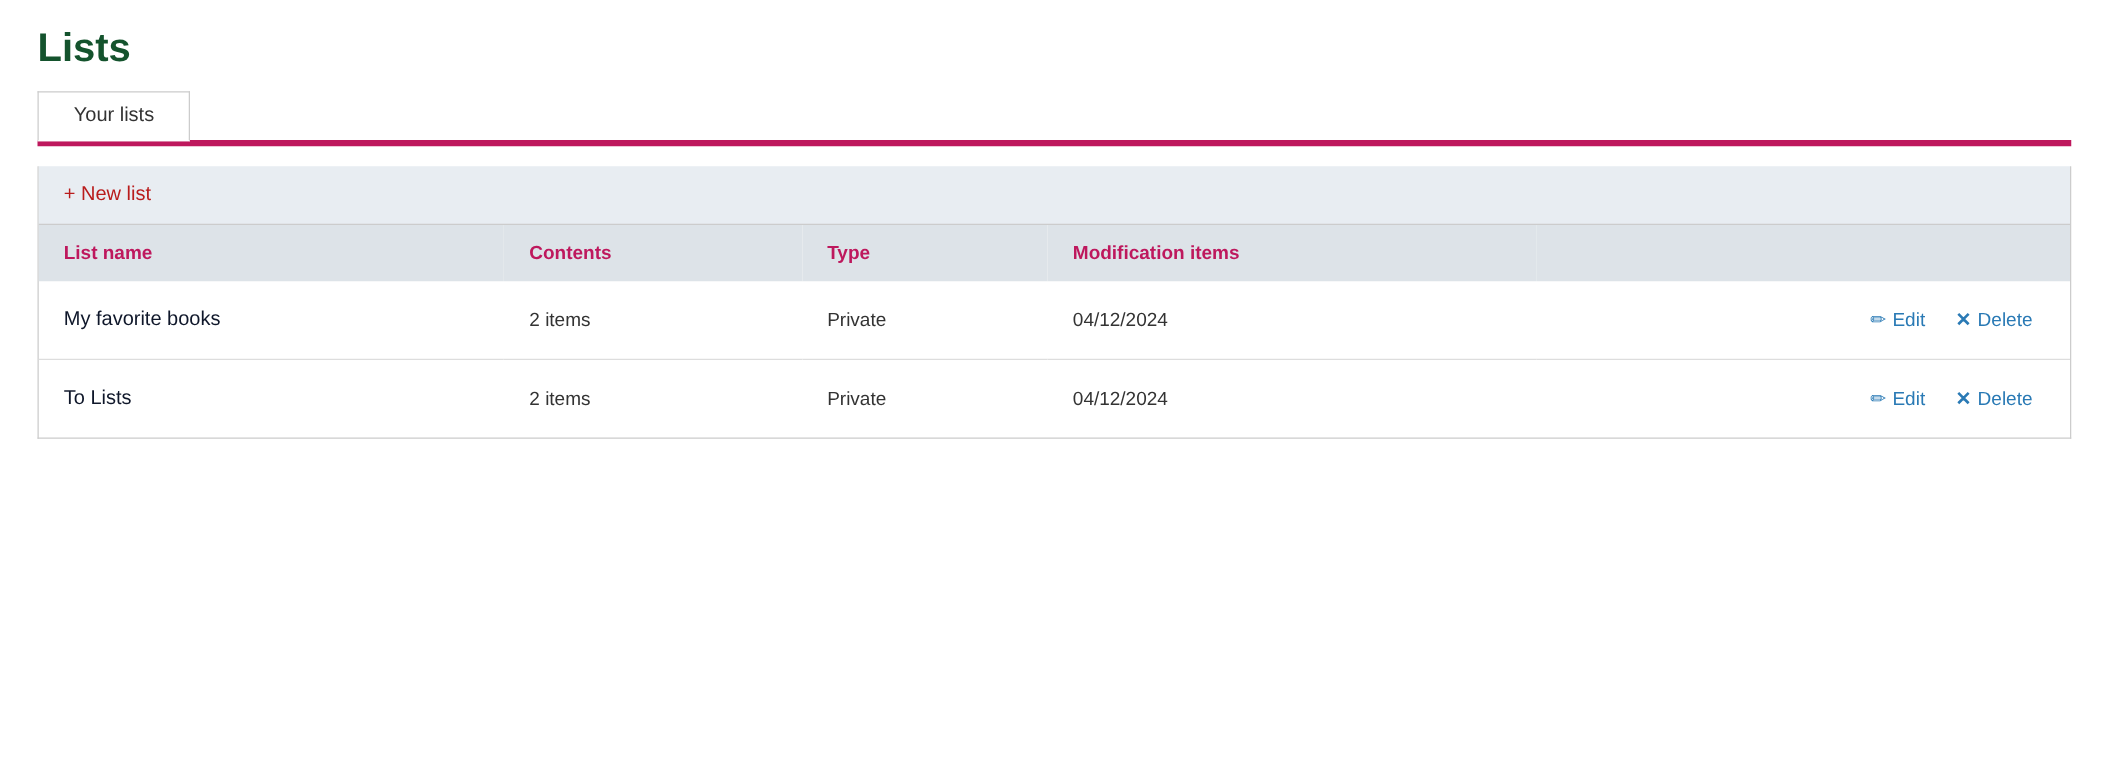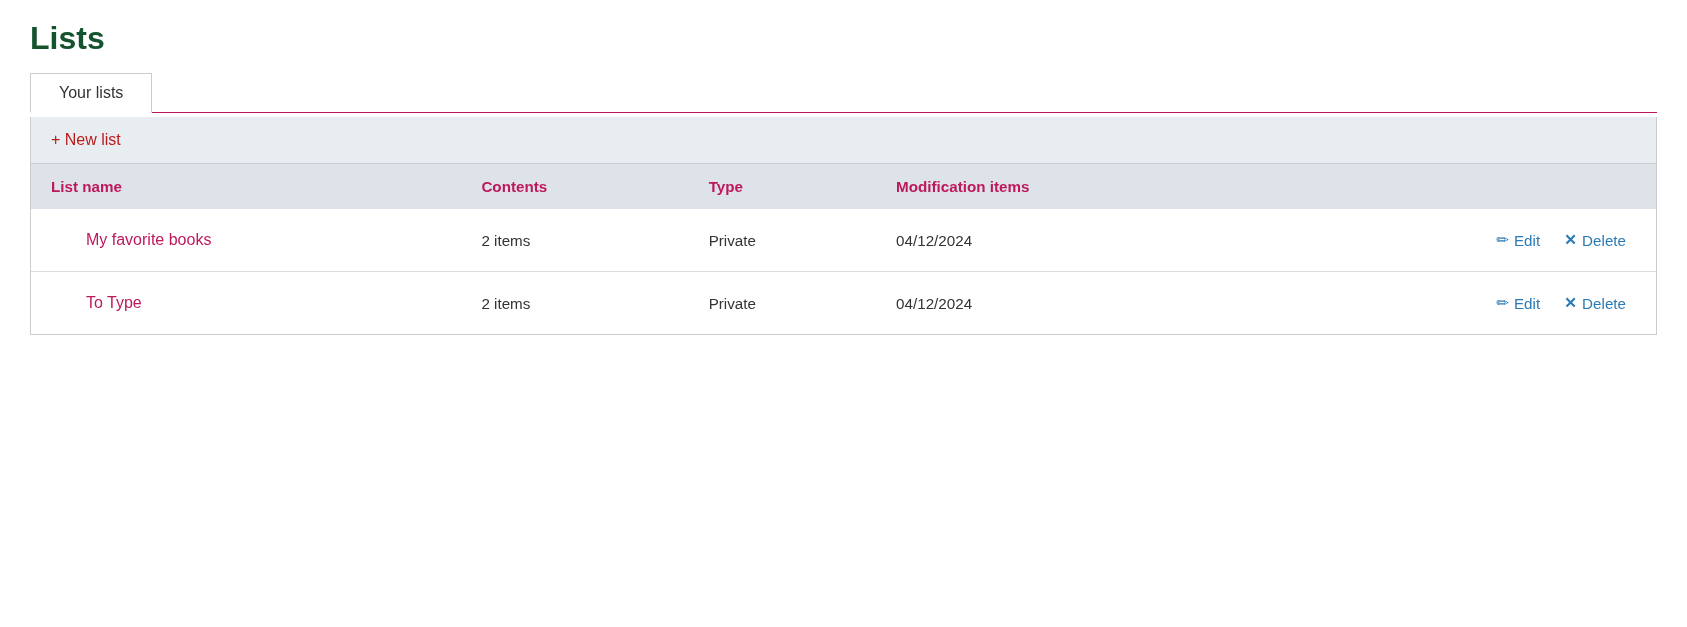--- a/index.html
+++ b/index.html
@@ -12,22 +12,22 @@
       min-height: 627px;
     }
     h1 {
       font-size: 2rem;
       font-weight: bold;
       color: #14532d;
       margin-bottom: 16px;
     }
     .tabs {
       display: flex;
-      border-bottom: 1px solid #be185d;
-      margin-bottom: 4px;
+      border-bottom: 5px solid #be185d;
+      margin-bottom: 16px;
     }
     .tab {
       padding: 10px 28px;
       font-size: 1rem;
       cursor: pointer;
       border: 1px solid transparent;
       border-bottom: none;
       background: transparent;
       color: #333;
     }
@@ -85,24 +85,23 @@
     .table tbody tr:last-child {
       border-bottom: none;
     }
     .table tbody td {
       padding: 18px 20px;
       font-size: 0.95rem;
       color: #333;
       vertical-align: middle;
     }
     .list-name-link {
-      color: #be185d;
+      color: #0f172a;
       text-decoration: none;
       font-size: 1rem;
-      margin-left: 35px;
     }
     .action-cell {
       text-align: right;
       white-space: nowrap;
     }
     .action-btn {
       background: none;
       border: none;
       color: #2a7ab5;
       font-size: 0.95rem;
@@ -151,21 +150,21 @@
         <span>Edit</span>
       </button>
       <button class="action-btn">
         <span style="color:#2a7ab5; font-weight:bold;">✕</span>
         <span>Delete</span>
       </button>
     </td>
   </tr>
         <tr>
     <td>
-      <a href="#" class="list-name-link">To Type</a>
+      <a href="#" class="list-name-link">To Lists</a>
     </td>
     <td>2 items</td>
     <td>Private</td>
     <td>04/12/2024</td>
     <td class="action-cell">
       <button class="action-btn">
         <span style="color:#2a7ab5;">✏</span>
         <span>Edit</span>
       </button>
       <button class="action-btn">

